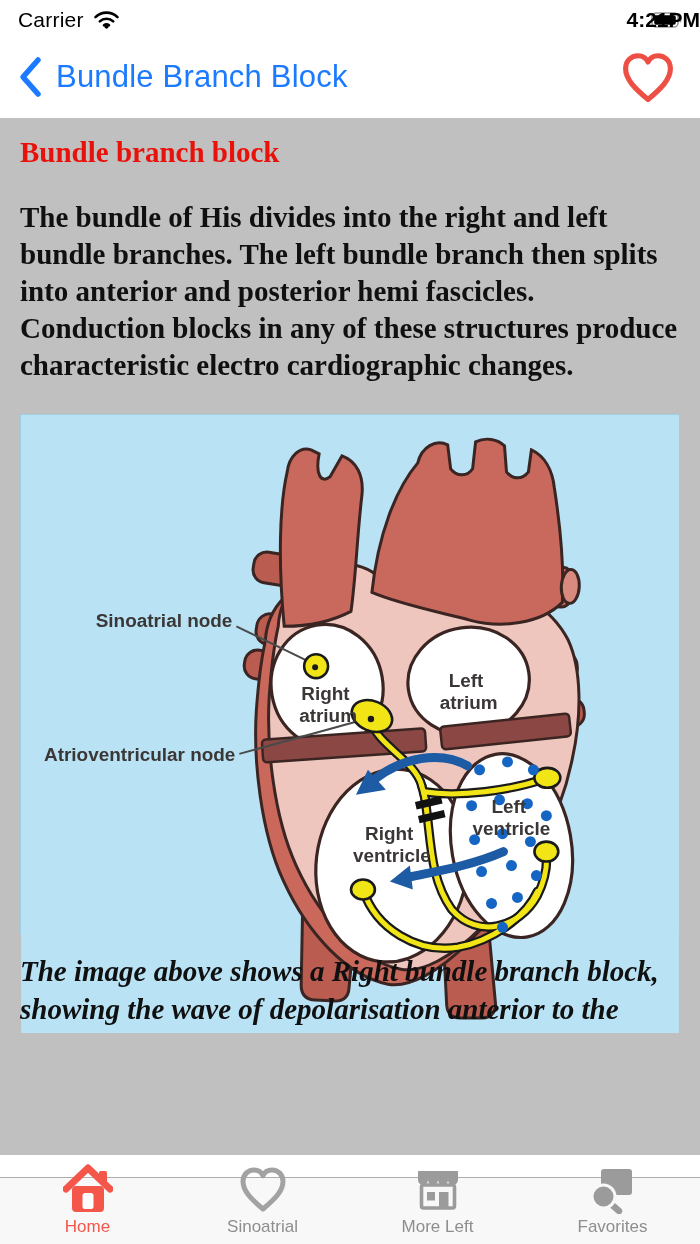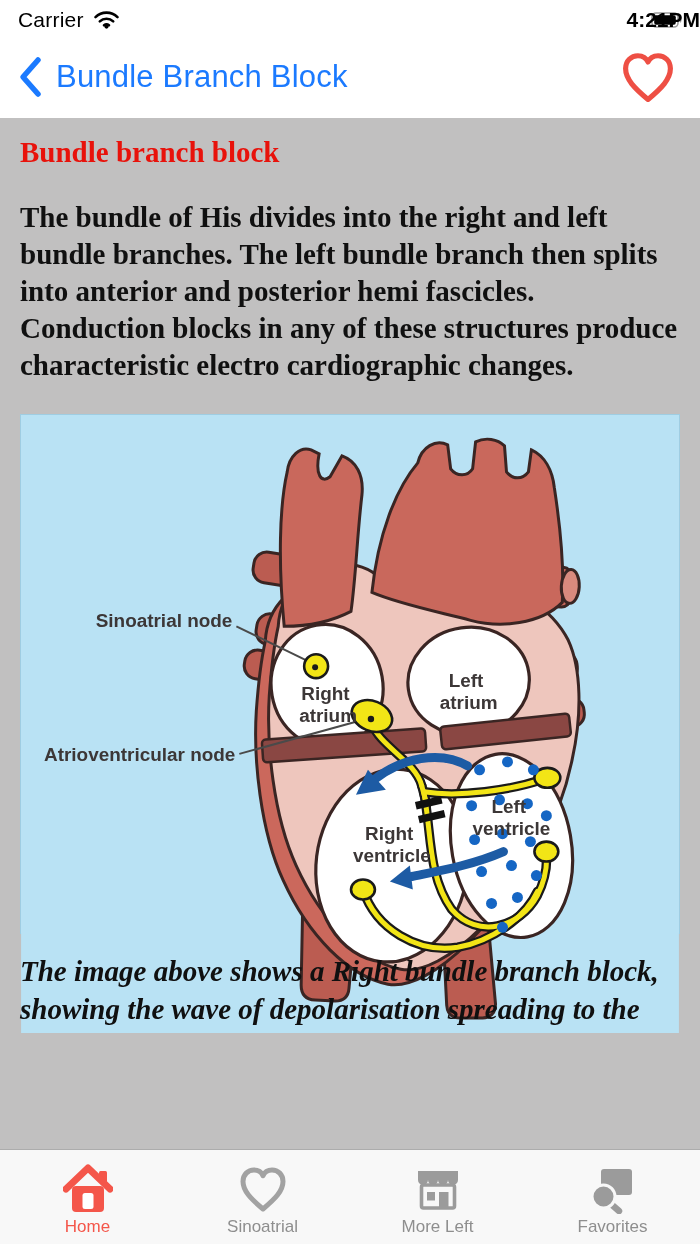--- a/index.html
+++ b/index.html
@@ -60,21 +60,21 @@
     border:1px solid #9fcde2;
   }
   .article-caption {
     font-family:"Liberation Serif", serif;
     font-weight:700; font-style:italic;
     font-size:29px; line-height:38px; color:#101010;
     margin-top:18px;
   }
   
   .tab-bar {
-    position:absolute; left:0; bottom:0; width:700px; height:95px;
+    position:absolute; left:0; bottom:0; width:700px; height:67px;
     background:#f8f8f8; border-top:1px solid #acacac;
     display:flex;
     text-align:right;
   }
   .tab-item {
     flex:1; display:flex; flex-direction:column; align-items:center;
     justify-content:flex-end; padding-bottom:7px; cursor:pointer;
   }
   .tab-icon { height:52px; display:flex; align-items:flex-end; }
   .tab-label { font-size:17px; color:#8e8e8e; margin-top:3px; }
@@ -244,21 +244,21 @@
         <tspan x="372" y="426">Right</tspan>
         <tspan x="372" y="448">ventricle</tspan>
       </text>
       <text class="dg-label" text-anchor="middle">
         <tspan x="492" y="399">Left</tspan>
         <tspan x="492" y="421">ventricle</tspan>
       </text>
     </svg>
   </div>
 
-  <div class="article-caption">The image above shows a Right bundle branch block, showing the wave of depolarisation spreading to the</div>
+  <div class="article-caption">The image above shows a Right bundle branch block, showing the wave of depolarisation anterior to the</div>
 </div>
 
 <div class="tab-bar">
   <div class="tab-item active">
     <span class="tab-icon">
       <svg width="50" height="50" viewBox="0 0 50 50">
         <rect x="36" y="7" width="8" height="12" rx="1.5" fill="#f4564a"></rect>
         <path d="M3 25 L25 4 L47 25" fill="none" stroke="#f4564a" stroke-width="7" stroke-linecap="round" stroke-linejoin="round"></path>
         <rect x="9" y="22" width="32" height="26" rx="4" fill="#f4564a"></rect>
         <rect x="19.5" y="29" width="11" height="16" rx="2.5" fill="#ffffff"></rect>

